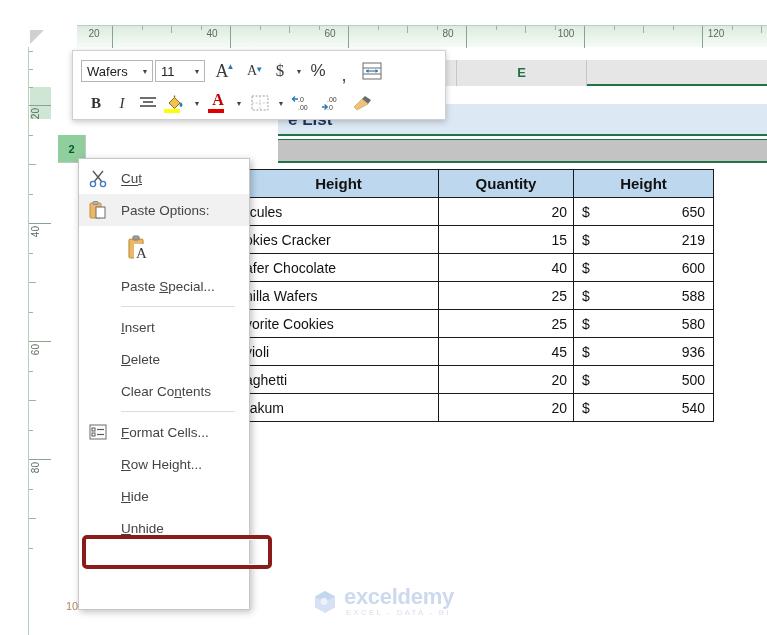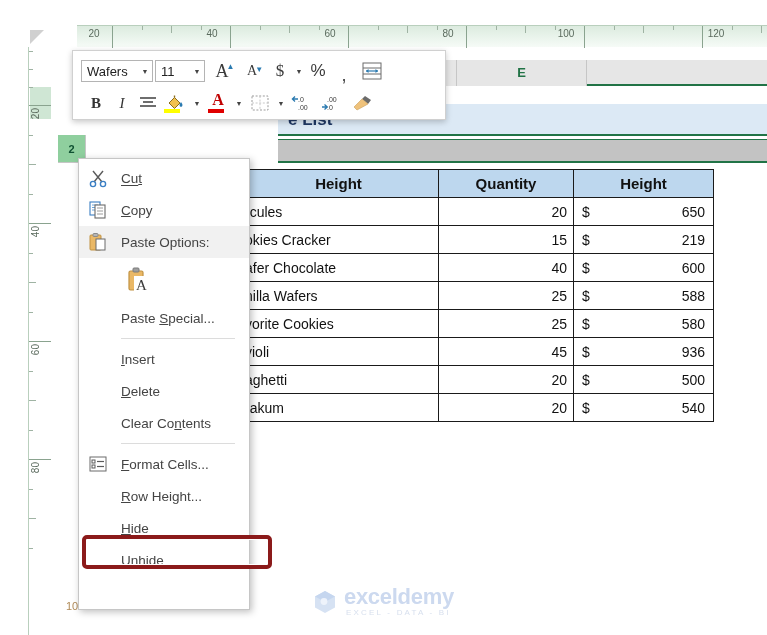--- a/index.html
+++ b/index.html
@@ -427,35 +427,20 @@
       <svg width="20" height="20" viewBox="0 0 20 20">
         <line x1="5" y1="3" x2="14" y2="14" stroke="#5a5a5a" stroke-width="1.4"></line>
         <line x1="15" y1="3" x2="6" y2="14" stroke="#5a5a5a" stroke-width="1.4"></line>
         <circle cx="5" cy="16" r="2.6" fill="none" stroke="#3b7fc4" stroke-width="1.4"></circle>
         <circle cx="15" cy="16" r="2.6" fill="none" stroke="#3b7fc4" stroke-width="1.4"></circle>
       </svg>
     </span>
     <span><span class="ul">Cu</span><u>t</u></span>
   </div>
 
-  <div class="ctx-item">
-    <span class="ico">
-      <svg width="20" height="20" viewBox="0 0 20 20">
-        <rect x="2" y="2" width="10" height="13" fill="#fff" stroke="#3b7fc4" stroke-width="1.1"></rect>
-        <line x1="4" y1="5" x2="10" y2="5" stroke="#6aa6dd"></line>
-        <line x1="4" y1="7.5" x2="10" y2="7.5" stroke="#6aa6dd"></line>
-        <line x1="4" y1="10" x2="10" y2="10" stroke="#6aa6dd"></line>
-        <rect x="7" y="5" width="10" height="13" fill="#fff" stroke="#6b6b6b" stroke-width="1.1"></rect>
-        <line x1="9" y1="8" x2="15" y2="8" stroke="#9b9b9b"></line>
-        <line x1="9" y1="11" x2="15" y2="11" stroke="#9b9b9b"></line>
-        <line x1="9" y1="14" x2="15" y2="14" stroke="#9b9b9b"></line>
-      </svg>
-    </span>
-    <span><u>C</u>opy</span>
-  </div>
 
   <div class="ctx-item hdr">
     <span class="ico">
       <svg width="20" height="20" viewBox="0 0 20 20">
         <rect x="2" y="3" width="11" height="15" rx="1" fill="#eab866" stroke="#c19242"></rect>
         <rect x="5" y="1.5" width="5" height="3" rx="1" fill="#b5b5b5" stroke="#8a8a8a"></rect>
         <rect x="8" y="7" width="9" height="11" fill="#fff" stroke="#6b6b6b"></rect>
       </svg>
     </span>
     <span>Paste Options:</span>

